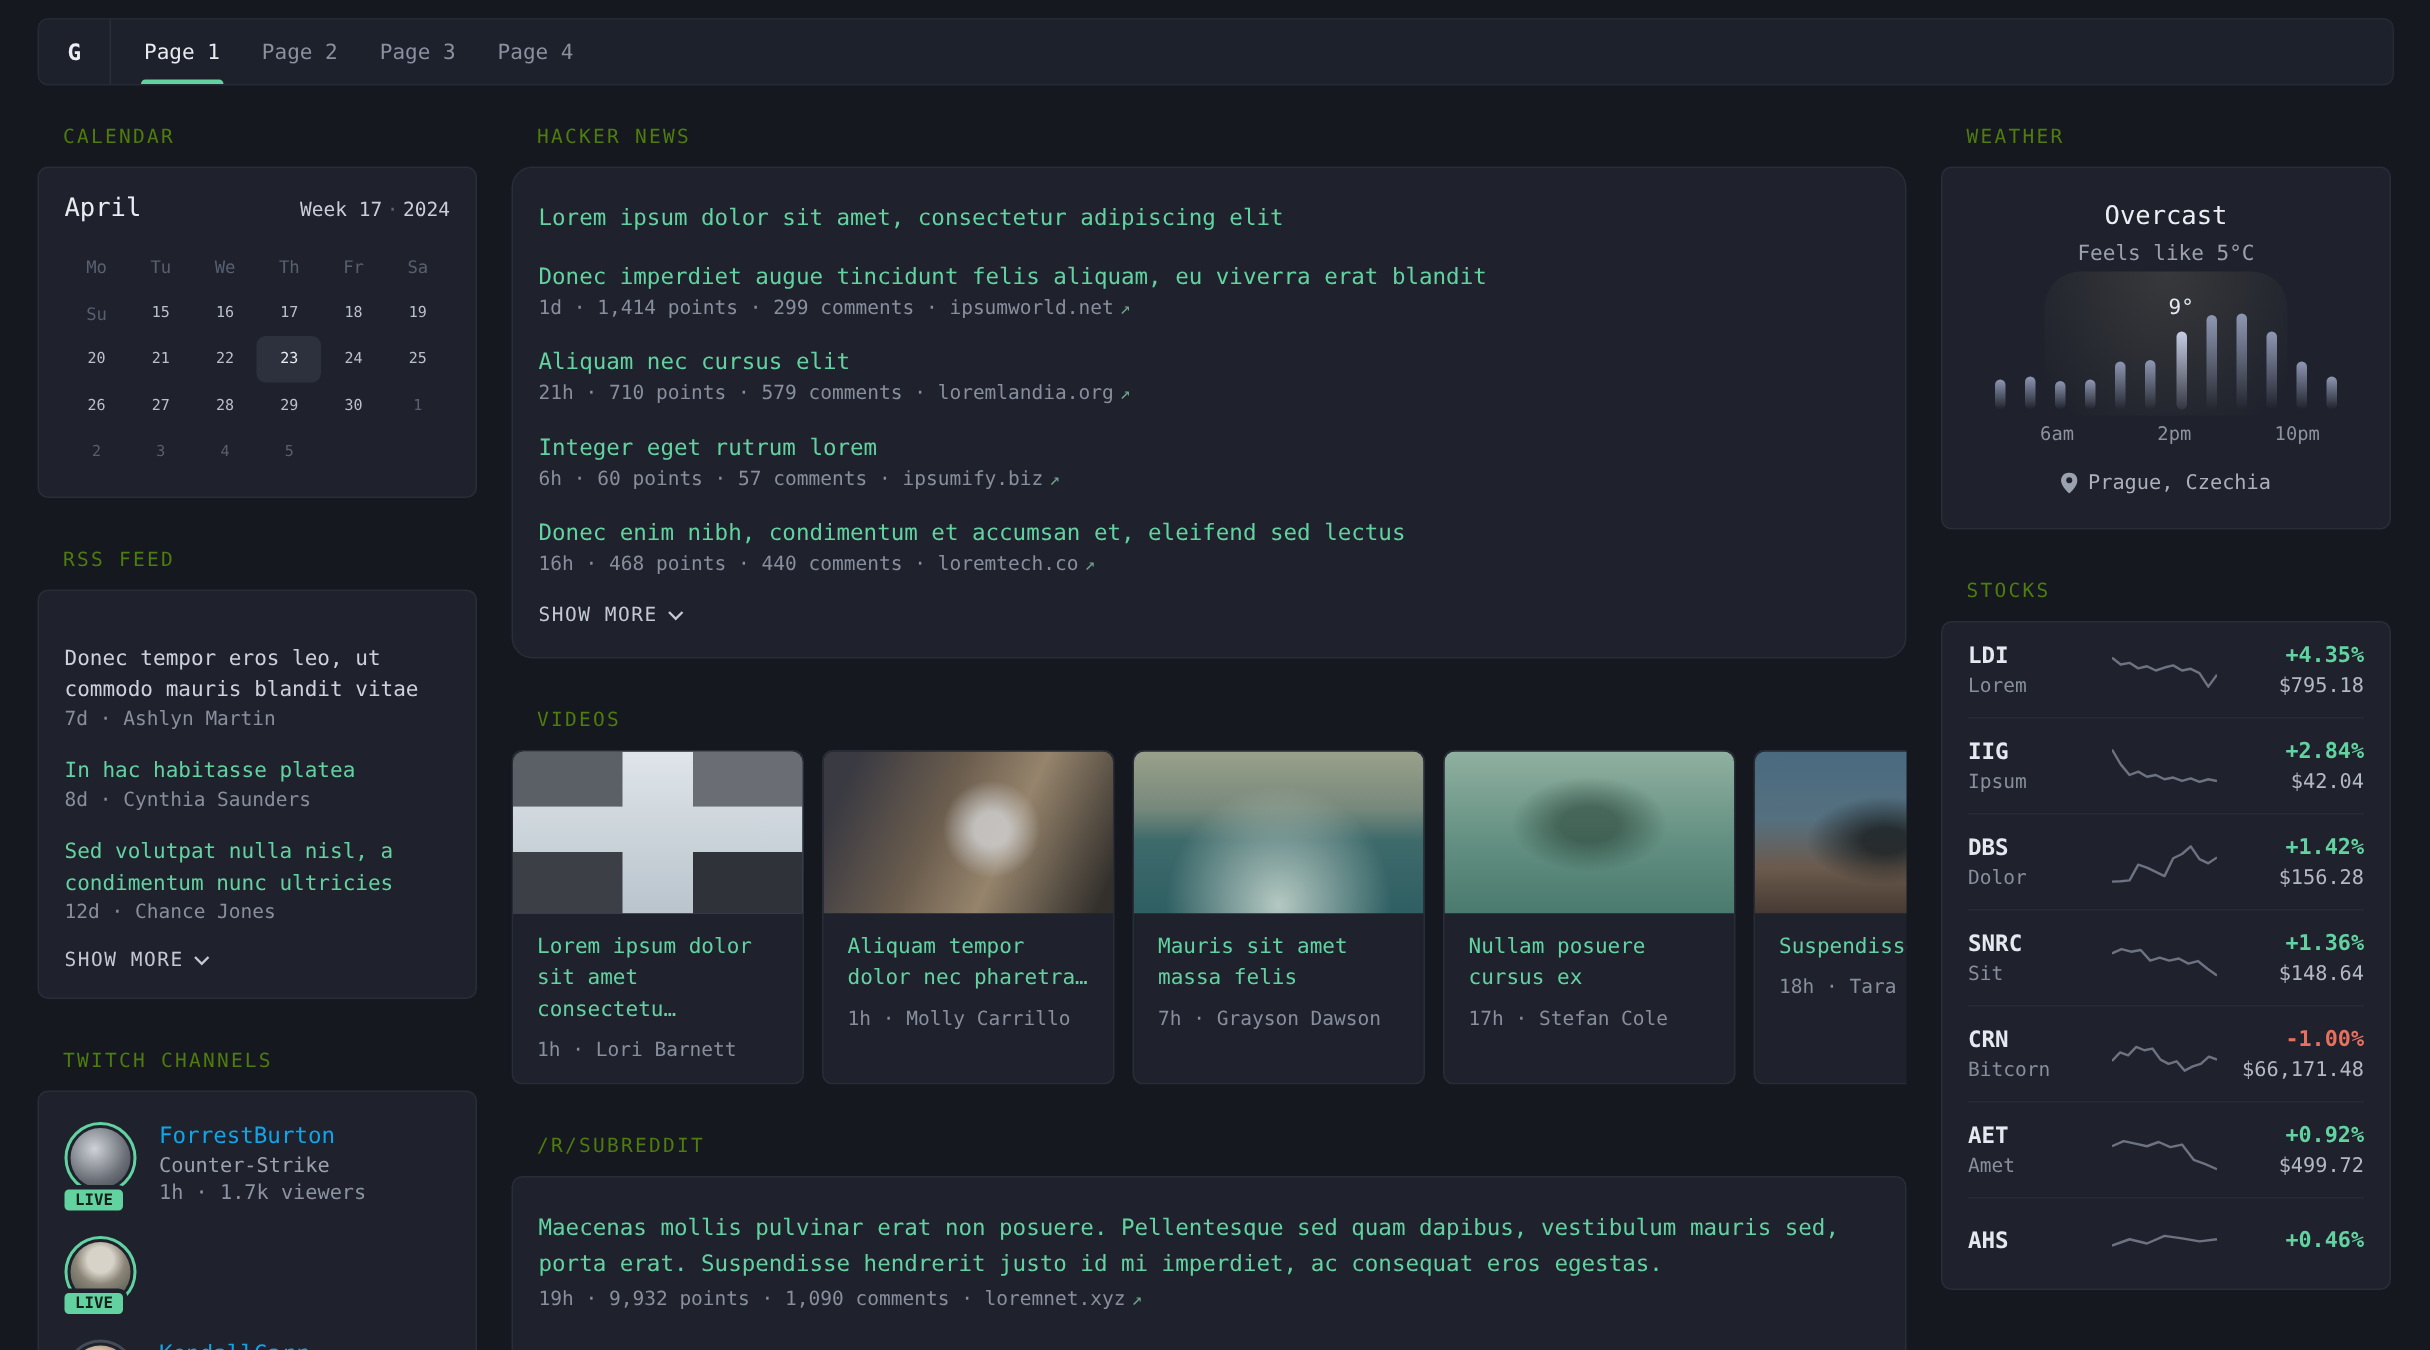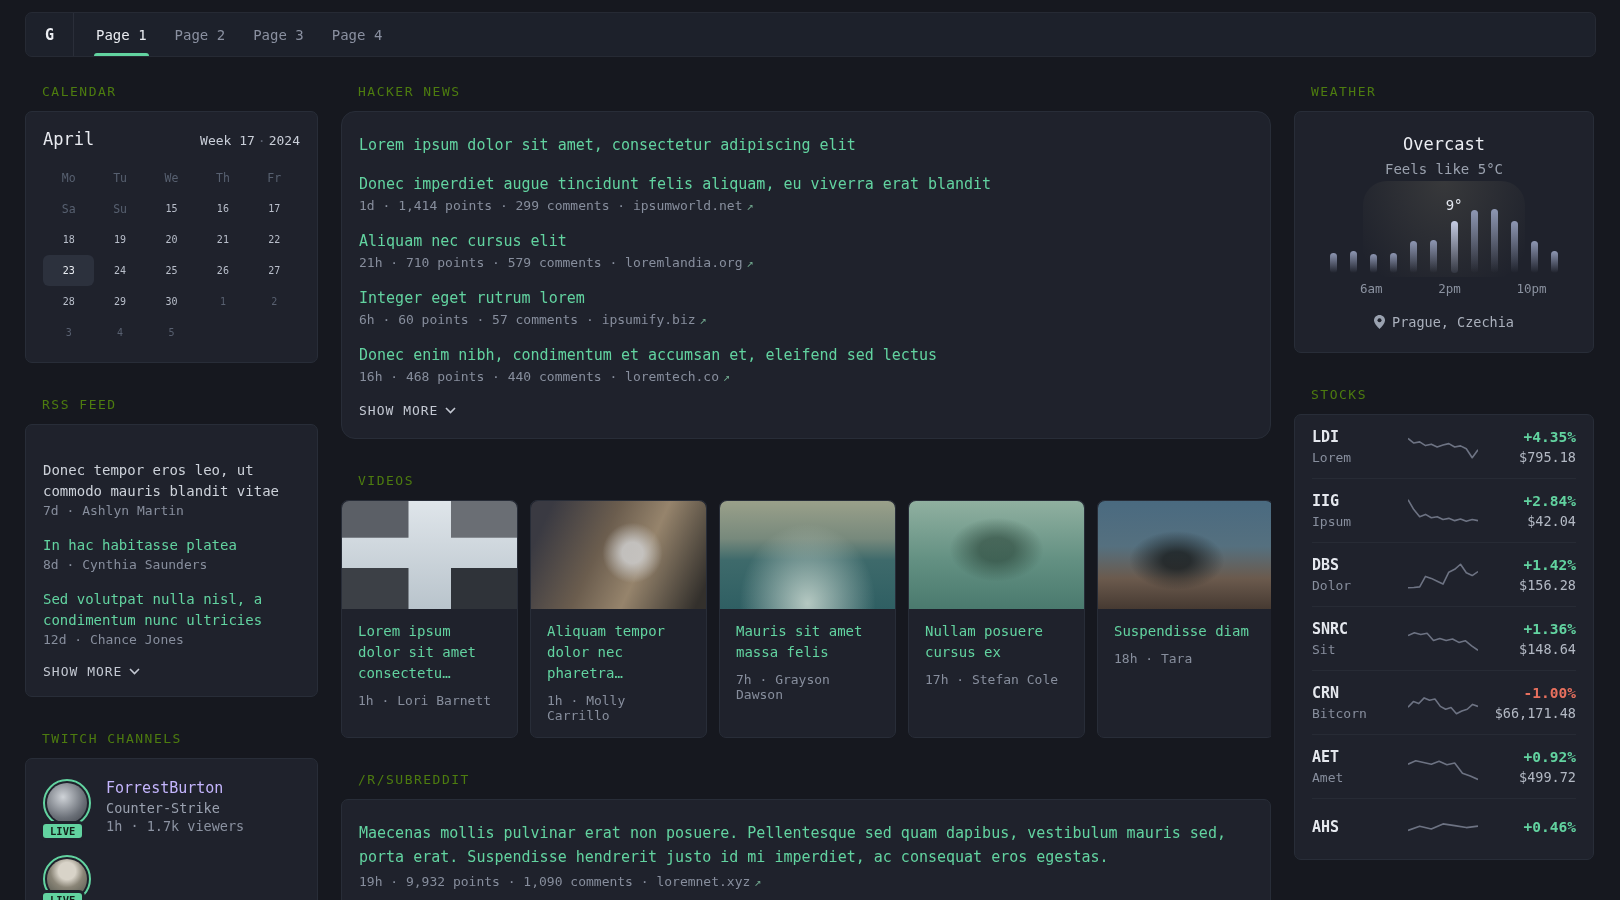--- a/index.html
+++ b/index.html
@@ -28,21 +28,21 @@
   .widget{margin-bottom:34px;}
   .widget h2{font-size:13px;font-weight:normal;letter-spacing:1.5px;color:#4d7c0f;margin:0 0 12px 17px;}
   .card{background:var(--card);border:1px solid var(--card-border);border-radius:7px;}
 
   
   .cal{padding:17px 17px 14px;}
   .cal-head{display:flex;justify-content:space-between;align-items:baseline;}
   .cal-month{font-size:17px;color:#e9ebf1;}
   .cal-week{font-size:13px;color:#c9ced8;}
   .cal-week .sep{color:#5d6372;margin:0 3px;}
-  .cal-grid{display:grid;grid-template-columns:repeat(5,1fr);margin-top:13px;}
+  .cal-grid{display:grid;grid-template-columns:repeat(6,1fr);margin-top:13px;}
   .cal-cell{height:31px;display:flex;align-items:center;justify-content:center;font-size:10px;}
   .cal-hdr{color:#576070;font-size:11.5px;}
   .cal-day{color:#b9bfcb;}
   .cal-day.adjacent{color:#586070;}
   .cal-day.selected{background:#2c313d;border-radius:6px;color:#e9ecf2;}
 
   
   .rss{padding:35px 17px 17px;}
   .feed-item{margin-bottom:17px;}
   .feed-title{font-size:14px;line-height:21px;color:#cdd2da;cursor:pointer;}
@@ -55,35 +55,35 @@
   .twitch{padding:20px 17px;}
   .tw-row{display:flex;gap:15px;margin-bottom:21px;cursor:pointer;}
   .tw-avatar-wrap{position:relative;width:48px;flex:none;}
   .tw-avatar{width:48px;height:48px;border-radius:50%;border:2px solid var(--green);padding:2px;}
   .tw-avatar.offline{border-color:#434a58;}
   .tw-avatar .ava{width:100%;height:100%;border-radius:50%;}
   .ava-1{background:radial-gradient(circle at 40% 35%,#cfd3d8,#6a6f77 60%,#3a3e45);}
   .ava-2{background:radial-gradient(circle at 50% 30%,#d8d3c8 25%,#8a8577 48%,#474c44);}
   .ava-3{background:radial-gradient(circle at 45% 40%,#ecddca 28%,#b59a80 55%,#6f6b62);}
   .live-badge{position:absolute;left:-3px;bottom:-7px;background:var(--green);color:#14211b;font-size:10.5px;font-weight:bold;padding:1px 7px;border-radius:6px;border:3px solid var(--card);}
-  .tw-name{font-size:15px;color:#c4b5fd;}
+  .tw-name{font-size:15px;color:#0ea5e9;}
   .tw-cat{font-size:13.5px;color:#9aa1af;margin-top:3px;}
   .tw-meta{font-size:13.5px;color:#8b92a1;margin-top:2px;}
 
   
   .hn{padding:22px 17px 20px;border-radius:14px;}
   .hn-item{margin-bottom:17px;cursor:pointer;}
   .hn-title{font-size:15px;line-height:22px;color:var(--green);}
   .hn-meta{font-size:13px;color:var(--dim);margin-top:3px;}
   .ext{color:#6fa58c;margin-left:4px;font-size:12px;}
   .hn .show-more{margin-top:19px;}
 
   
   .video-row{display:flex;gap:12px;overflow:hidden;align-items:stretch;}
-  .video-card{width:177px;flex:none;background:var(--card);border:1px solid var(--card-border);border-radius:7px;cursor:pointer;}
+  .video-card{width:195px;flex:none;background:var(--card);border:1px solid var(--card-border);border-radius:7px;cursor:pointer;}
   .thumb{width:100%;height:108px;border-radius:7px 7px 0 0;}
   .thumb-1{background:
       linear-gradient(#5b5f66,#5b5f66) no-repeat 0 0/38% 34%,
       linear-gradient(#6a6e74,#6a6e74) no-repeat 100% 0/38% 34%,
       linear-gradient(#3c4046,#3c4046) no-repeat 0 100%/38% 38%,
       linear-gradient(#2f3339,#2f3339) no-repeat 100% 100%/38% 38%,
       linear-gradient(180deg,#dfe5ea,#b9c4cc);}
   .thumb-2{background:radial-gradient(circle at 58% 48%,rgba(205,205,205,.85) 0 9%,rgba(120,110,95,0) 26%),
       linear-gradient(115deg,#3a3a42 10%,#6b5d4e 40%,#96846c 62%,#33302c 95%);}
   .thumb-3{background:radial-gradient(ellipse at 50% 95%,rgba(225,235,225,.75),rgba(225,235,225,0) 55%),

